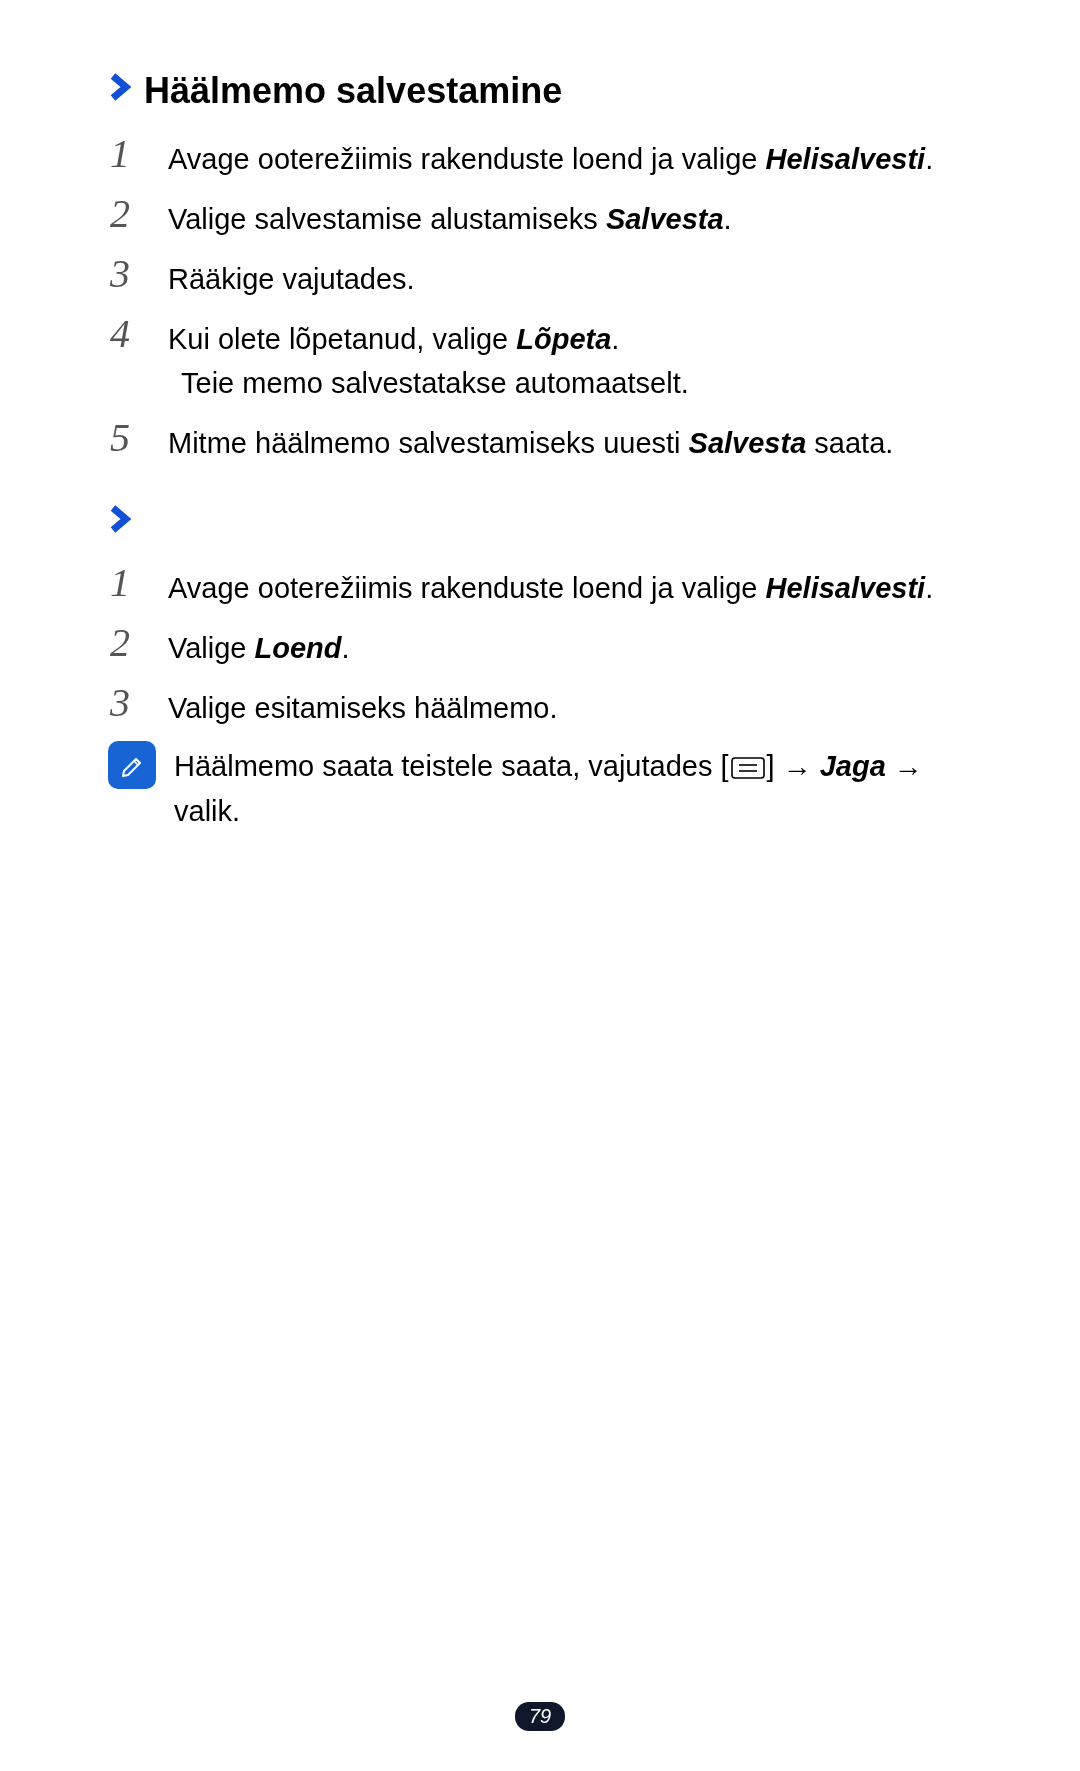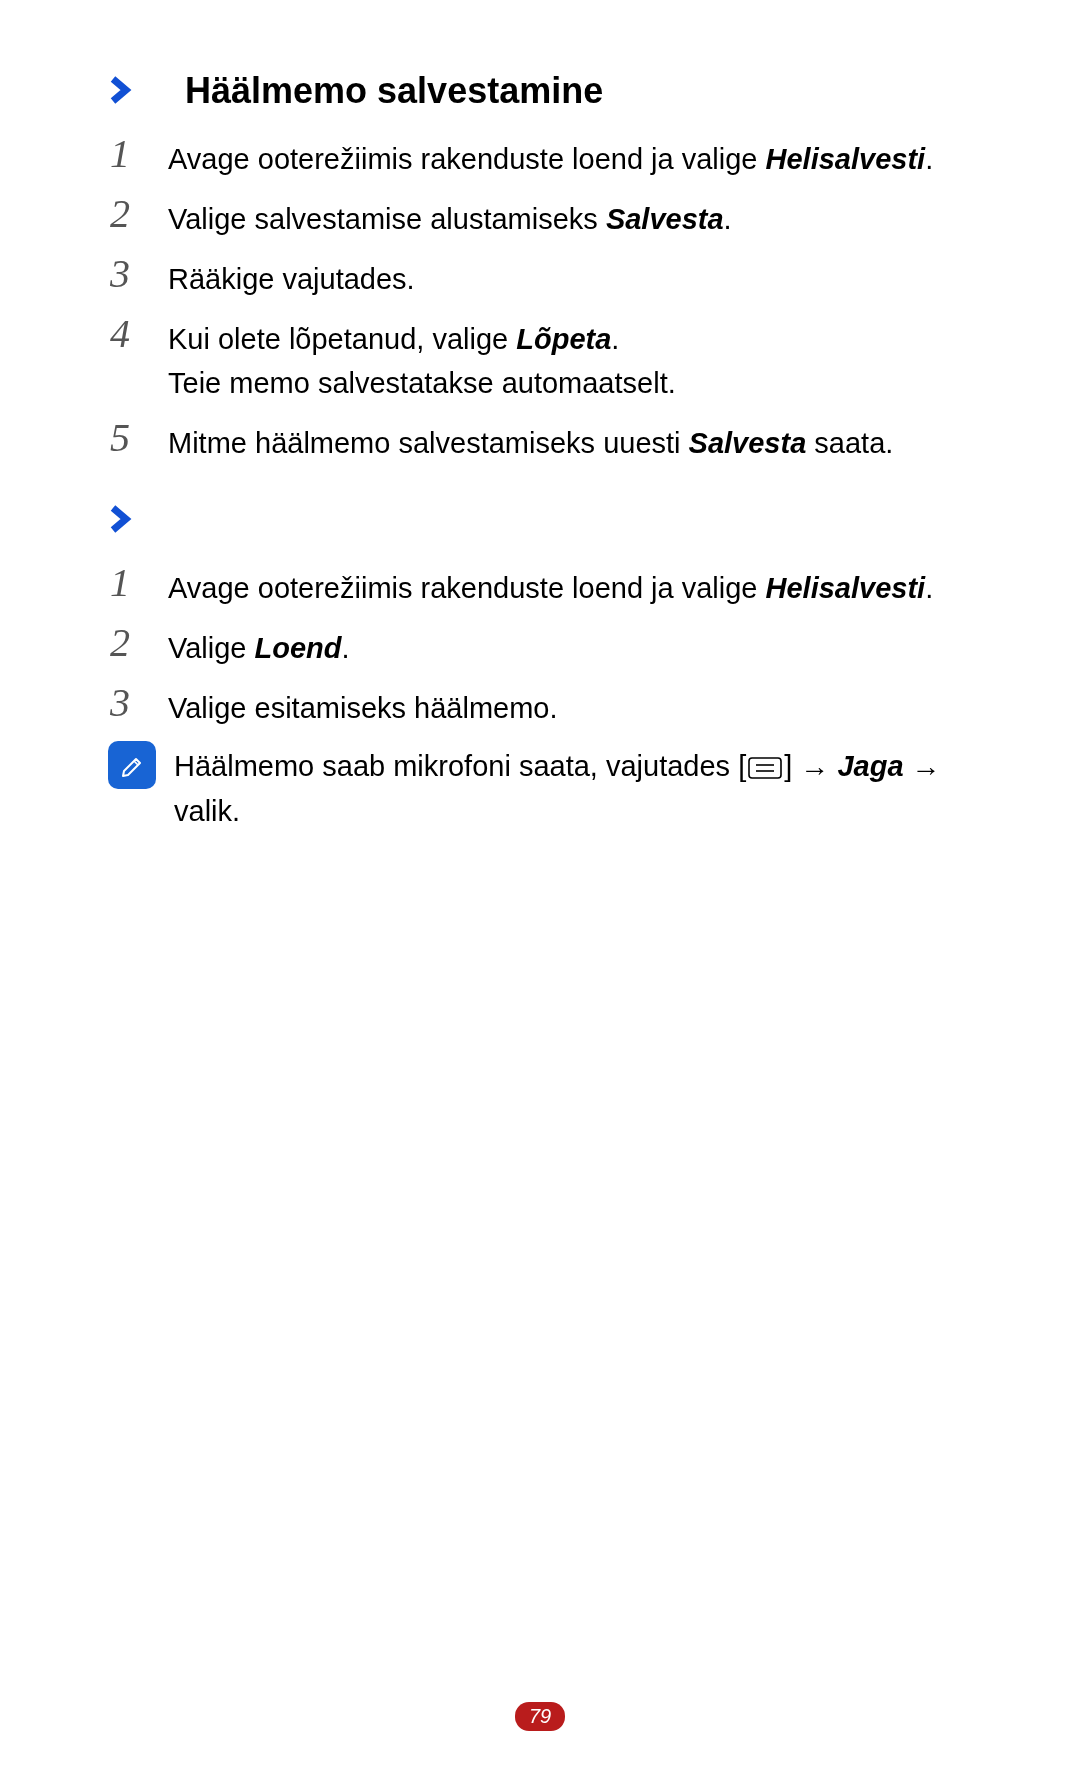--- a/index.html
+++ b/index.html
@@ -10,23 +10,22 @@
     body {
       width: 1080px;
       height: 1771px;
       background: #ffffff;
       font-family: Arial, sans-serif;
       position: relative;
       padding: 70px 110px 0 110px;
     }
     .section-heading {
       display: flex;
-      align-items: flex-end;
+      align-items: flex-start;
       margin-bottom: 20px;
-      gap: 41px;
     }
     .chevron {
       color: #1150d4;
       font-weight: bold;
       font-size: 34px;
       margin-right: 12px;
       display: inline-block;
     }
     .heading-text {
       font-size: 36px;
@@ -51,20 +50,21 @@
     .step-content {
       font-size: 29px;
       color: #000000;
       line-height: 1.45;
       padding-top: 6px;
       flex: 1;
     }
     .step-subtext {
       display: block;
       margin-top: 2px;
+      margin-left: 13px;
     }
     .bold {
       font-weight: bold;
       font-style: italic;
     }
     .section2 {
       margin-top: 38px;
     }
     .note-row {
       display: flex;
@@ -106,21 +106,21 @@
       text-align: center;
     }
     .footer-label {
       font-style: italic;
       font-size: 20px;
       color: #333333;
       margin-bottom: 6px;
     }
     .page-badge {
       display: inline-block;
-      background: #b91c1c;
+      background: #0f172a;
       color: #ffffff;
       font-size: 20px;
       padding: 3px 14px;
       border-radius: 14px;
       font-style: italic;
     }
   </style>
 </head>
 <body>
 
@@ -199,21 +199,21 @@
 </div>
 
 <div class="note-row">
   <div class="note-icon">
     <svg viewBox="0 0 32 32">
       <path d="M 8 22 L 20 10 L 24 14 L 12 26 L 7 27 L 8 22 Z" fill="none" stroke="#ffffff" stroke-width="2" stroke-linejoin="round"></path>
       <path d="M 18 12 L 22 16" stroke="#ffffff" stroke-width="1.5"></path>
     </svg>
   </div>
   <div class="note-text">
-    <span>Häälmemo saab mikrofoni saata, vajutades [</span><span class="menu-icon"><svg width="34" height="22" viewBox="0 0 34 22">
+    <span>Häälmemo saata teistele saata, vajutades [</span><span class="menu-icon"><svg width="34" height="22" viewBox="0 0 34 22">
           <rect x="1" y="1" width="32" height="20" rx="3" fill="none" stroke="#000" stroke-width="1.6"></rect>
           <line x1="8" y1="8" x2="26" y2="8" stroke="#000" stroke-width="1.6"></line>
           <line x1="8" y1="14" x2="26" y2="14" stroke="#000" stroke-width="1.6"></line>
         </svg></span><span>] → </span><span class="bold">Jaga</span><span> →</span><br><span>valik.</span>
   </div>
 </div>
 
 <div class="footer">
   <div class="page-badge">79</div>
 </div>

